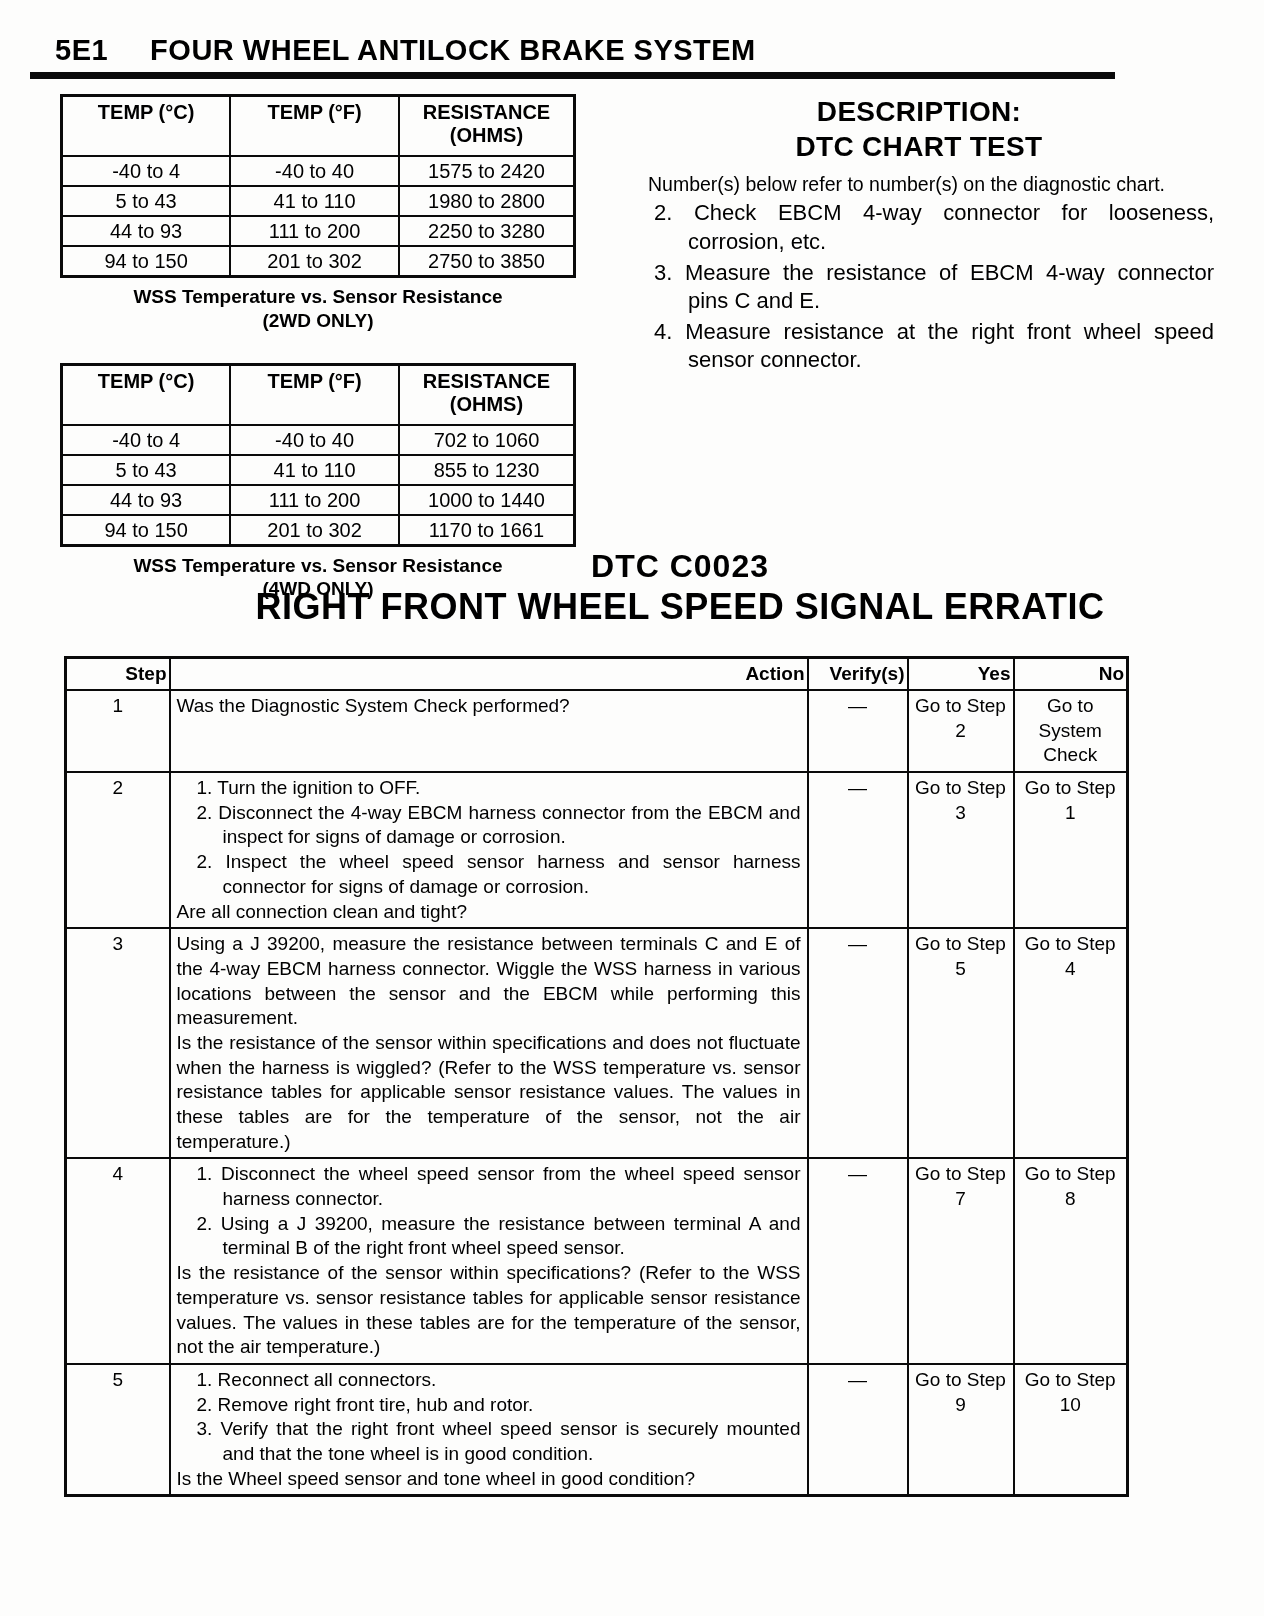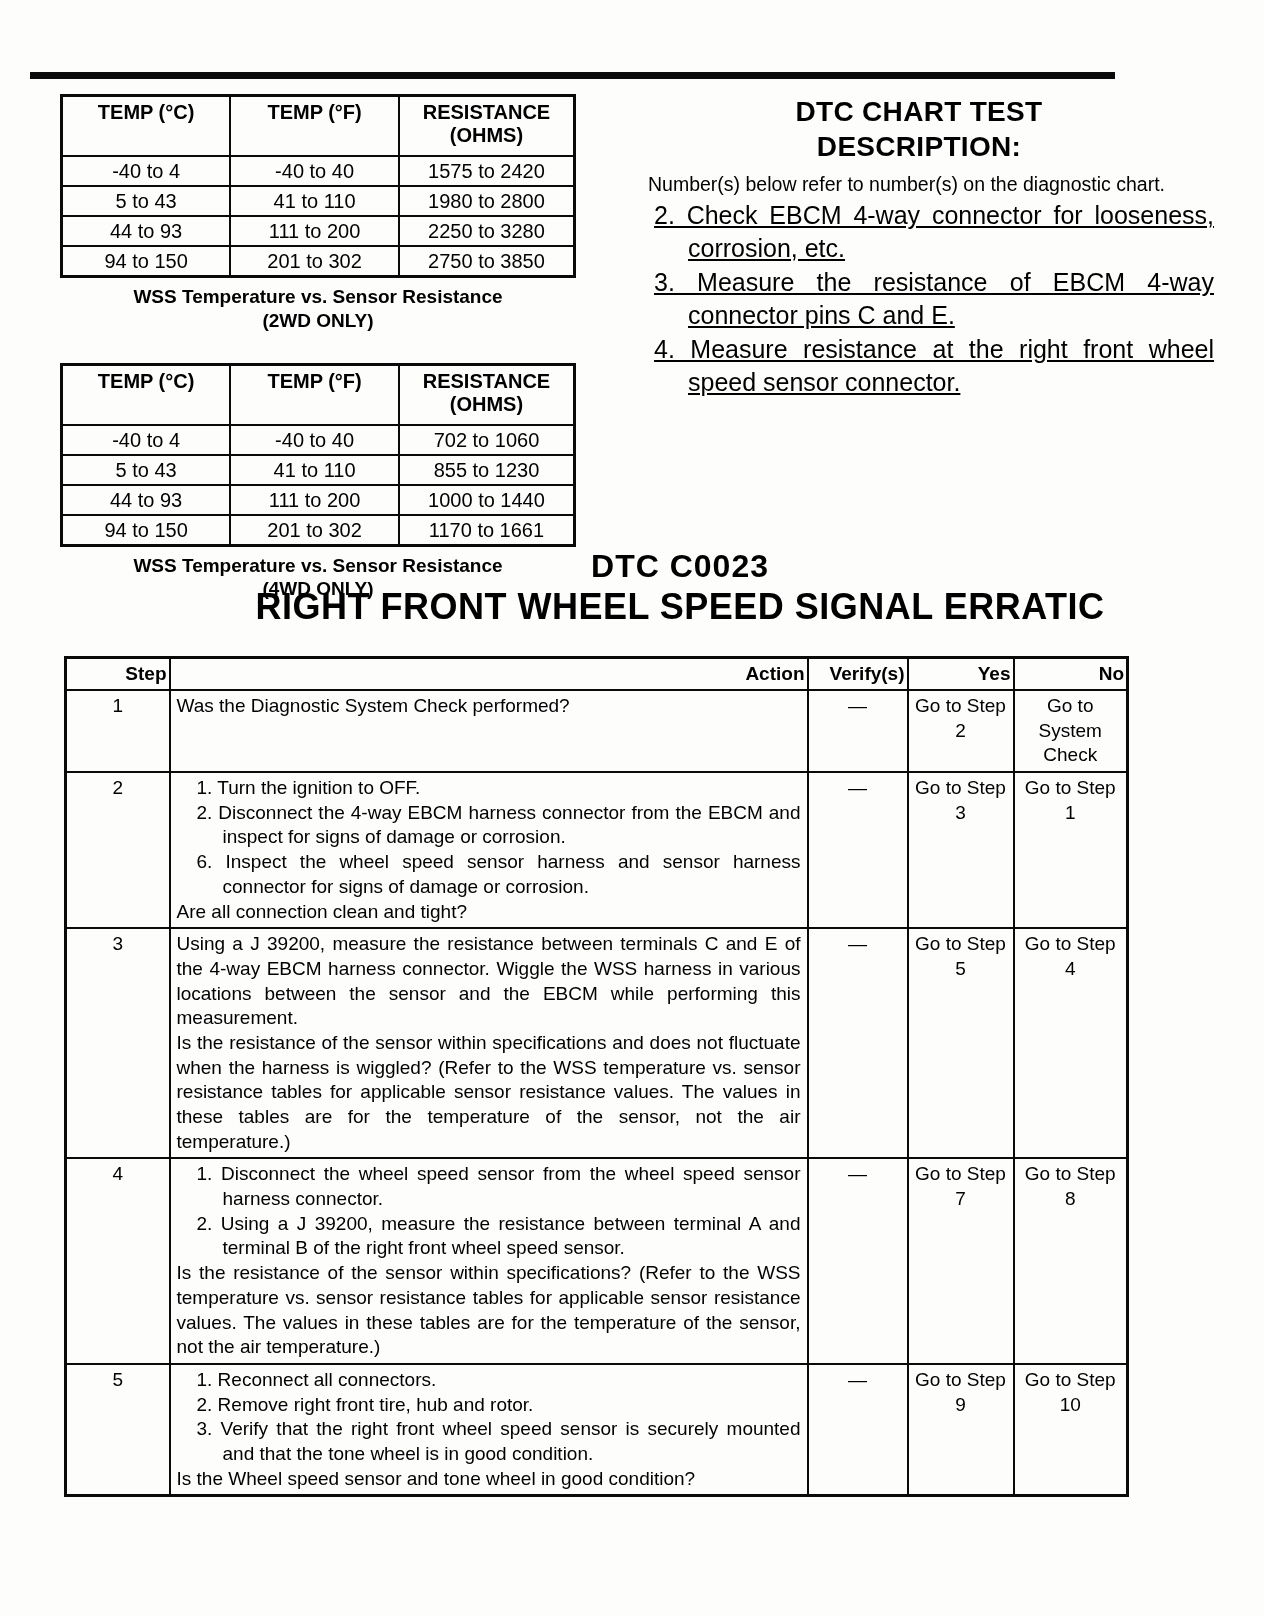--- a/index.html
+++ b/index.html
@@ -69,25 +69,24 @@
     text-align:center; font-weight:bold;
     font-size:28px; line-height:1.25;
     margin:0 0 8px 0; letter-spacing:0.3px;
   }
   .td-intro {
     font-size:19.5px; line-height:1.3;
     text-indent:24px; margin:4px 0 2px 0;
     text-align:left;
   }
   .td-item {
-    font-size:25px; line-height:1.3;
+    font-size:22px; line-height:1.3;
     padding-left:64px; text-indent:-34px;
     margin:2px 0;
     text-align:justify;
-    text-decoration:underline;
   }
   .td-item::after { content:""; display:inline-block; width:0; }
 
   
   .dtc-title {
     position:absolute; top:548px; left:0; width:100%;
     text-align:center; font-weight:bold;padding-left:48px;
   }
   .dtc-code { font-size:32px; line-height:1.15; letter-spacing:1px; }
   .dtc-name { font-size:36px; line-height:1.2; letter-spacing:0.5px; }
@@ -126,20 +125,24 @@
   tr.r2 { height:133px; }
   tr.r3 { height:196px; }
   tr.r4 { height:183px; }
   tr.r5 { height:120px; }
 </style>
 </head>
 <body>
 
 <div class="page">
 
+  <div class="hdr">
+    <span>5E1</span>
+    <span>FOUR WHEEL ANTILOCK BRAKE SYSTEM</span>
+  </div>
   <div class="hdr-rule"></div>
 
   <div class="cols">
 
     <div class="col-left">
 
       <table class="wss">
         <colgroup>
             <col style="width:170px">
             <col style="width:170px">
@@ -216,22 +219,22 @@
         </table>
       <div class="wss-caption">
         <div>WSS Temperature vs. Sensor Resistance</div>
         <div>(4WD ONLY)</div>
       </div>
 
     </div>
 
     <div class="col-right">
       <div class="td-title">
+        <div>DESCRIPTION:</div>
         <div>DTC CHART TEST</div>
-        <div>DESCRIPTION:</div>
       </div>
       <p class="td-intro">Number(s) below refer to number(s) on the diagnostic chart.</p>
       <div class="td-item">2. Check EBCM 4-way connector for looseness, corrosion, etc.</div>
       <div class="td-item">3. Measure the resistance of EBCM 4-way connector pins C and E.</div>
       <div class="td-item">4. Measure resistance at the right front wheel speed sensor connector.</div>
     </div>
 
   </div>
 
   <div class="dtc-title">
@@ -264,21 +267,21 @@
       <td class="c-val">—</td>
       <td class="c-yn">Go to Step 2</td>
       <td class="c-yn">Go to System Check</td>
     </tr>
 
     <tr class="r2">
       <td class="c-step">2</td>
       <td class="c-action">
         <div class="al num">1. Turn the ignition to OFF.</div>
         <div class="al num">2. Disconnect the 4-way EBCM harness connector from the EBCM and inspect for signs of damage or corrosion.</div>
-        <div class="al num">6. Inspect the wheel speed sensor harness and sensor harness connector for signs of damage or corrosion.</div>
+        <div class="al num">2. Inspect the wheel speed sensor harness and sensor harness connector for signs of damage or corrosion.</div>
         <div class="al q">Are all connection clean and tight?</div>
       </td>
       <td class="c-val">—</td>
       <td class="c-yn">Go to Step 3</td>
       <td class="c-yn">Go to Step 1</td>
     </tr>
 
     <tr class="r3">
       <td class="c-step">3</td>
       <td class="c-action">

